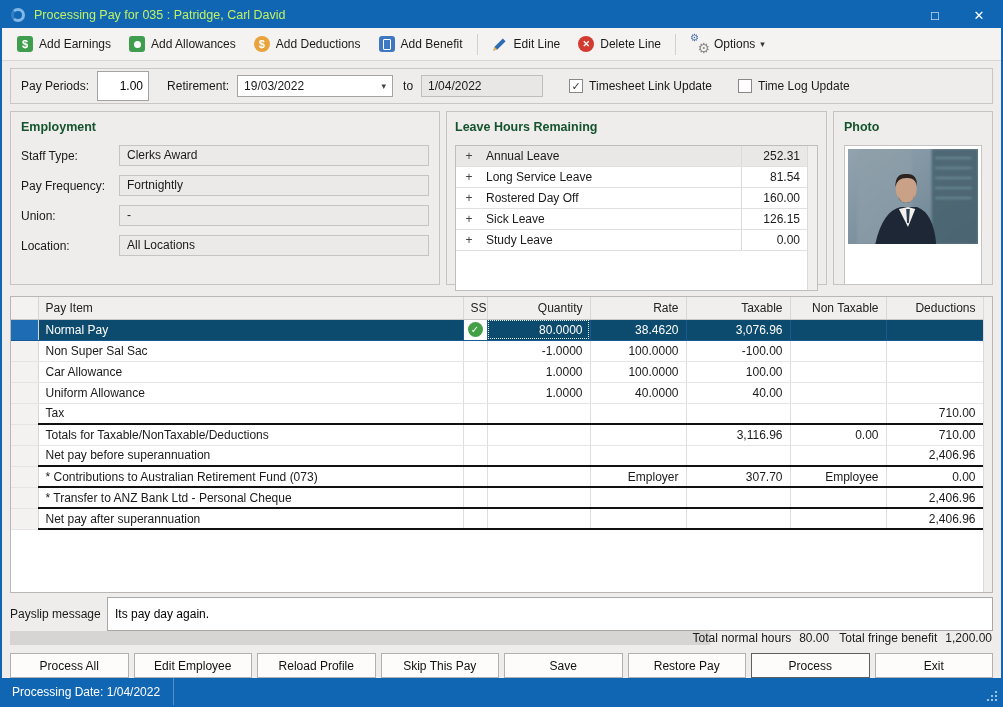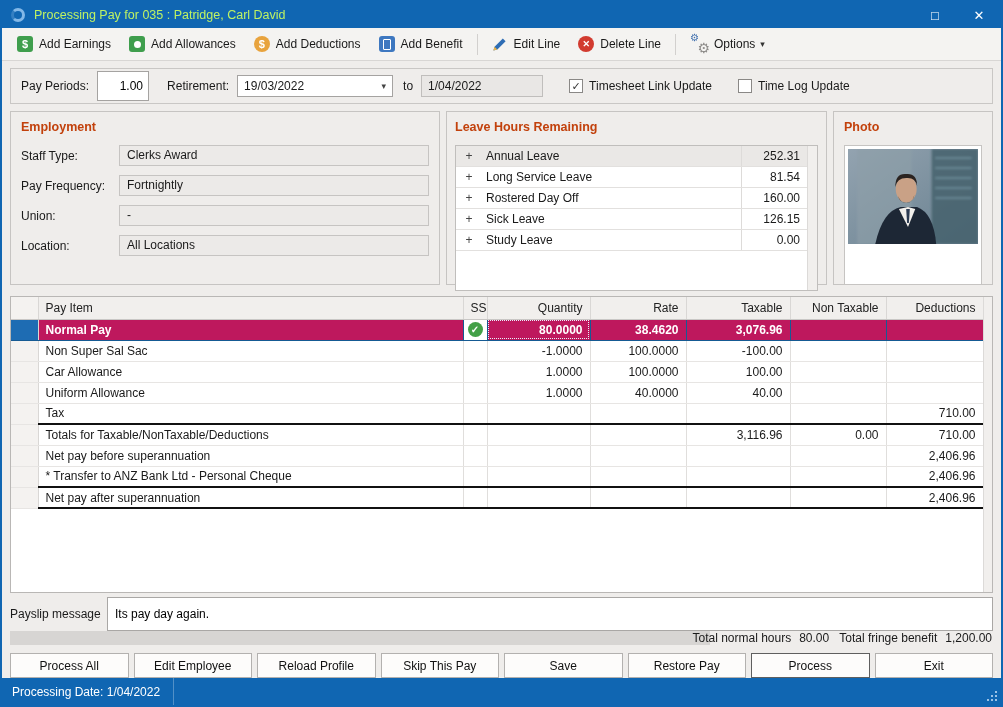--- a/index.html
+++ b/index.html
@@ -50,21 +50,21 @@
   .dd .dd-caret { margin-left:auto; font-size:9px; color:#444; }
   .ro-field { width:122px; height:22px; border:1px solid #c0bebc; background:#e9e7e5; display:flex;
               align-items:center; padding:0 6px; }
   .cbwrap { display:flex; align-items:center; margin-left:26px; }
   .cb { width:14px; height:14px; border:1px solid #8a8886; background:#fff; display:inline-flex;
         align-items:center; justify-content:center; font-size:11px; color:#333; margin-right:6px; }
 
   
   .groups { margin-top:7px; height:174px; display:flex; gap:6px; flex:0 0 auto; }
   .group { border:1px solid #c6c4c2; padding:8px 10px; }
-  .group-title { font-weight:bold; color:#c2410c; font-size:12.5px; margin-bottom:11px; }
+  .group-title { font-weight:bold; color:#14532d; font-size:12.5px; margin-bottom:11px; }
   .g-emp { width:430px; }
   .g-leave { width:381px; padding:8px 8px; }
   .g-photo { flex:1; }
 
   .field-row { display:flex; align-items:center; margin-bottom:9px; height:21px; }
   .flabel { width:98px; flex:0 0 auto; }
   .ffield { flex:1; border:1px solid #c6c4c2; background:#eceae8; height:21px; line-height:19px; padding:0 7px; }
 
   .leave-grid { height:146px; border:1px solid #c0bebc; background:#fff; position:relative; }
   .leave-rows { position:absolute; left:0; top:0; right:10px; bottom:0; }
@@ -86,21 +86,21 @@
   table.paygrid { border-collapse:collapse; table-layout:fixed; width:972px; font-size:12px; }
   .paygrid th { height:22px; background:#f1efed; font-weight:normal; color:#222;
                 border-bottom:1px solid #c9c7c5; border-right:1px solid #d9d7d5; padding:0 7px; }
   .paygrid th.h-left { text-align:left; }
   .paygrid th.h-right { text-align:right; }
   .paygrid td { height:21px; padding:0 7px; border-right:1px solid #e0dedc; border-bottom:1px solid #e7e5e3;
                 overflow:hidden; white-space:nowrap; }
   .paygrid .ind { background:#f4f2f0; border-right:1px solid #d9d7d5; }
   .paygrid .num { text-align:right; }
   .paygrid .c-ss { text-align:center; padding:0; }
-  tr.sel { background:#be185d; color:#fff;font-weight:bold; }
+  tr.sel { background:#0c4a6e; color:#fff; }
   tr.sel td { border-right-color:#155a93; border-bottom-color:#155a93; }
   tr.sel td.ind { background:#1e6cb3; }
   tr.sel td.c-ss { background:#fff; }
   .sscheck { width:15px; height:15px; border-radius:50%; background:#43a047; color:#fff; font-size:10px;
              display:inline-flex; align-items:center; justify-content:center; vertical-align:middle; }
   .focus { outline:1px dotted #e8f2fc; outline-offset:-2px; }
   tr.t-top td:not(.ind) { border-top:2px solid #111; }
   tr.t-bottom td:not(.ind) { border-bottom:2px solid #111; }
   .grid-scroll { position:absolute; top:0; right:0; bottom:0; width:9px; background:#f1efed;
                  border-left:1px solid #dcdad8; }
@@ -401,20 +401,30 @@
           <tr>
             <td class="ind"></td>
             <td>Net pay before superannuation</td>
             <td class="c-ss"></td>
             <td class="num"></td>
             <td class="num"></td>
             <td class="num"></td>
             <td class="num"></td>
             <td class="num">2,406.96</td>
           </tr>
+          <tr class="t-top t-bottom">
+            <td class="ind"></td>
+            <td>* Contributions to Australian Retirement Fund (073)</td>
+            <td class="c-ss"></td>
+            <td class="num"></td>
+            <td class="num">Employer</td>
+            <td class="num">307.70</td>
+            <td class="num">Employee</td>
+            <td class="num">0.00</td>
+          </tr>
           <tr class="t-bottom">
             <td class="ind"></td>
             <td>* Transfer to ANZ Bank Ltd - Personal Cheque</td>
             <td class="c-ss"></td>
             <td class="num"></td>
             <td class="num"></td>
             <td class="num"></td>
             <td class="num"></td>
             <td class="num">2,406.96</td>
           </tr>

